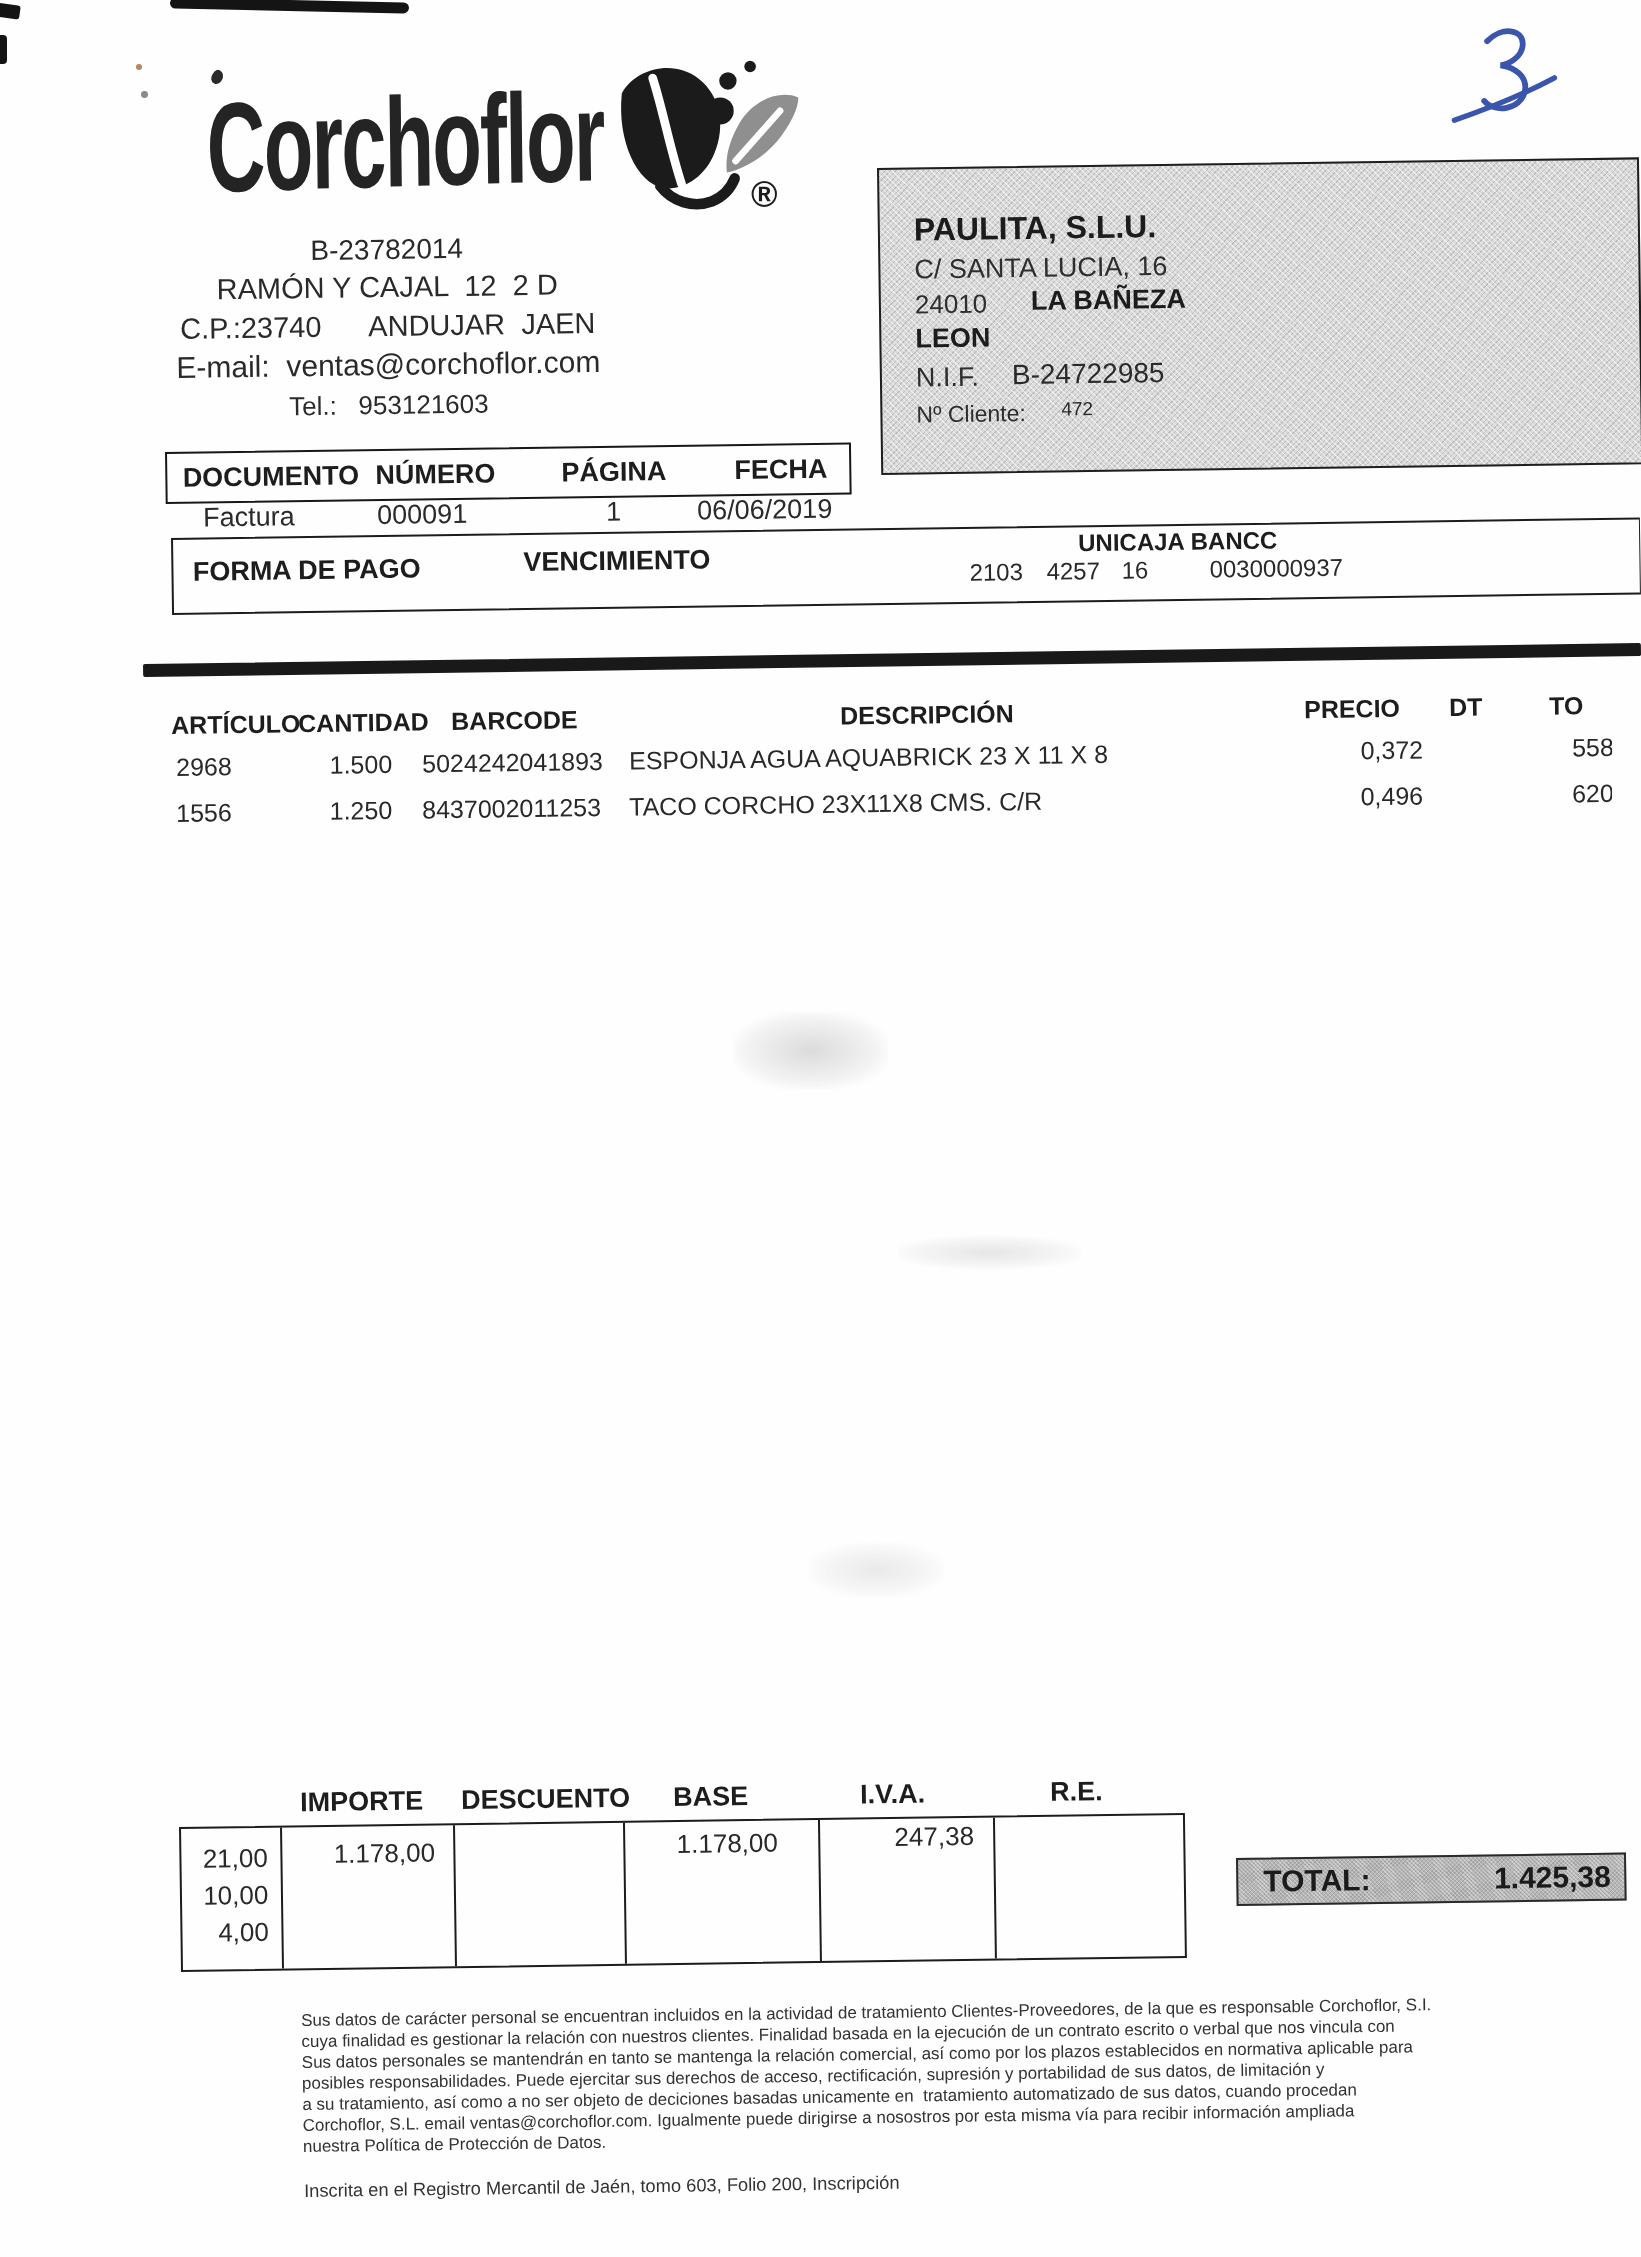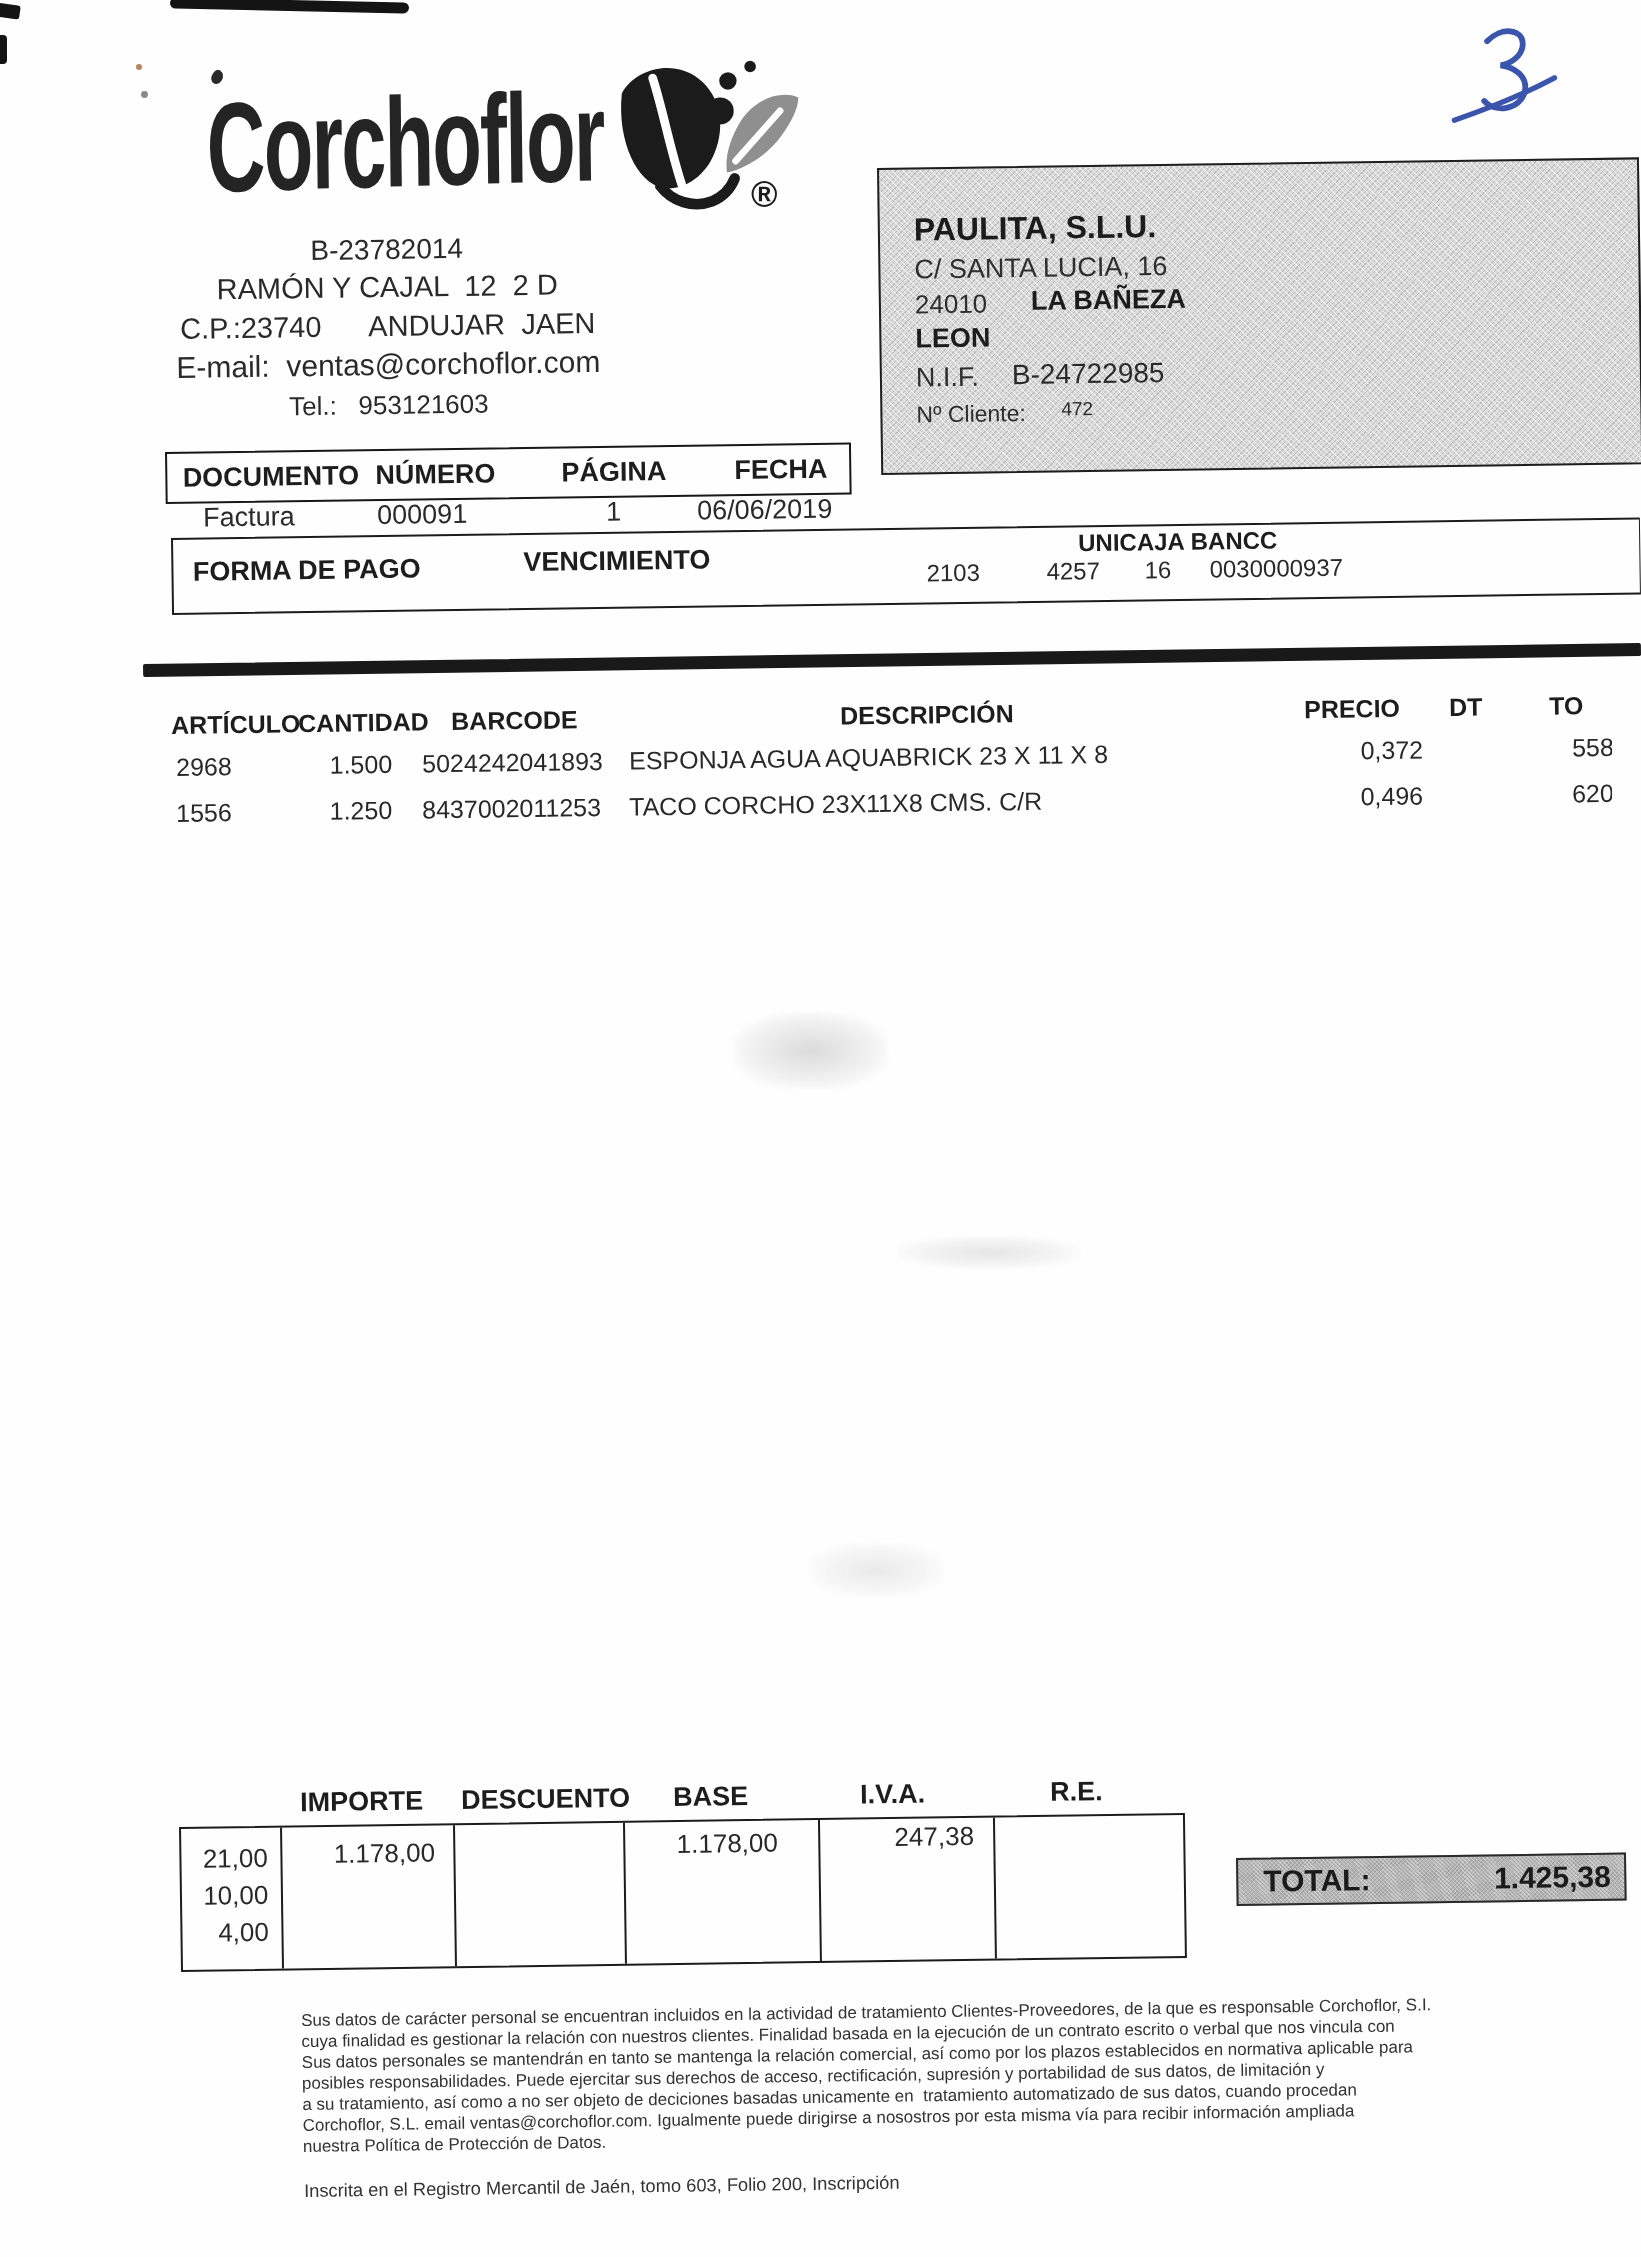--- a/index.html
+++ b/index.html
@@ -166,23 +166,23 @@
     <span style="left:38px;">Factura</span>
     <span style="left:212px;">000091</span>
     <span style="left:441px;">1</span>
     <span style="left:532px;">06/06/2019</span>
   </div>
 
   <div class="abs paybox r08">
     <span class="hdr" style="left:19.3px;top:17.4px;">FORMA DE PAGO</span>
     <span class="hdr" style="left:350px;top:11.6px;">VENCIMIENTO</span>
     <span class="hdr" style="left:905px;top:1.9px;font-size:24px;">UNICAJA BANCC</span>
-    <span class="digit" style="left:753px;">2103</span>
+    <span class="digit" style="left:796px;">2103</span>
     <span class="digit" style="left:873px;">4257</span>
-    <span class="digit" style="left:971px;text-align:right;">16</span>
+    <span class="digit" style="left:948px;text-align:right;">16</span>
     <span class="digit" style="left:1036px;">0030000937</span>
   </div>
 
   <div class="abs bar r08"></div>
 
   <div class="abs itemshead r08">
     <span style="left:74px;">ARTÍCULO</span>
     <span style="left:201px;">CANTIDAD</span>
     <span style="left:354px;">BARCODE</span>
     <span style="left:743px;">DESCRIPCIÓN</span>

